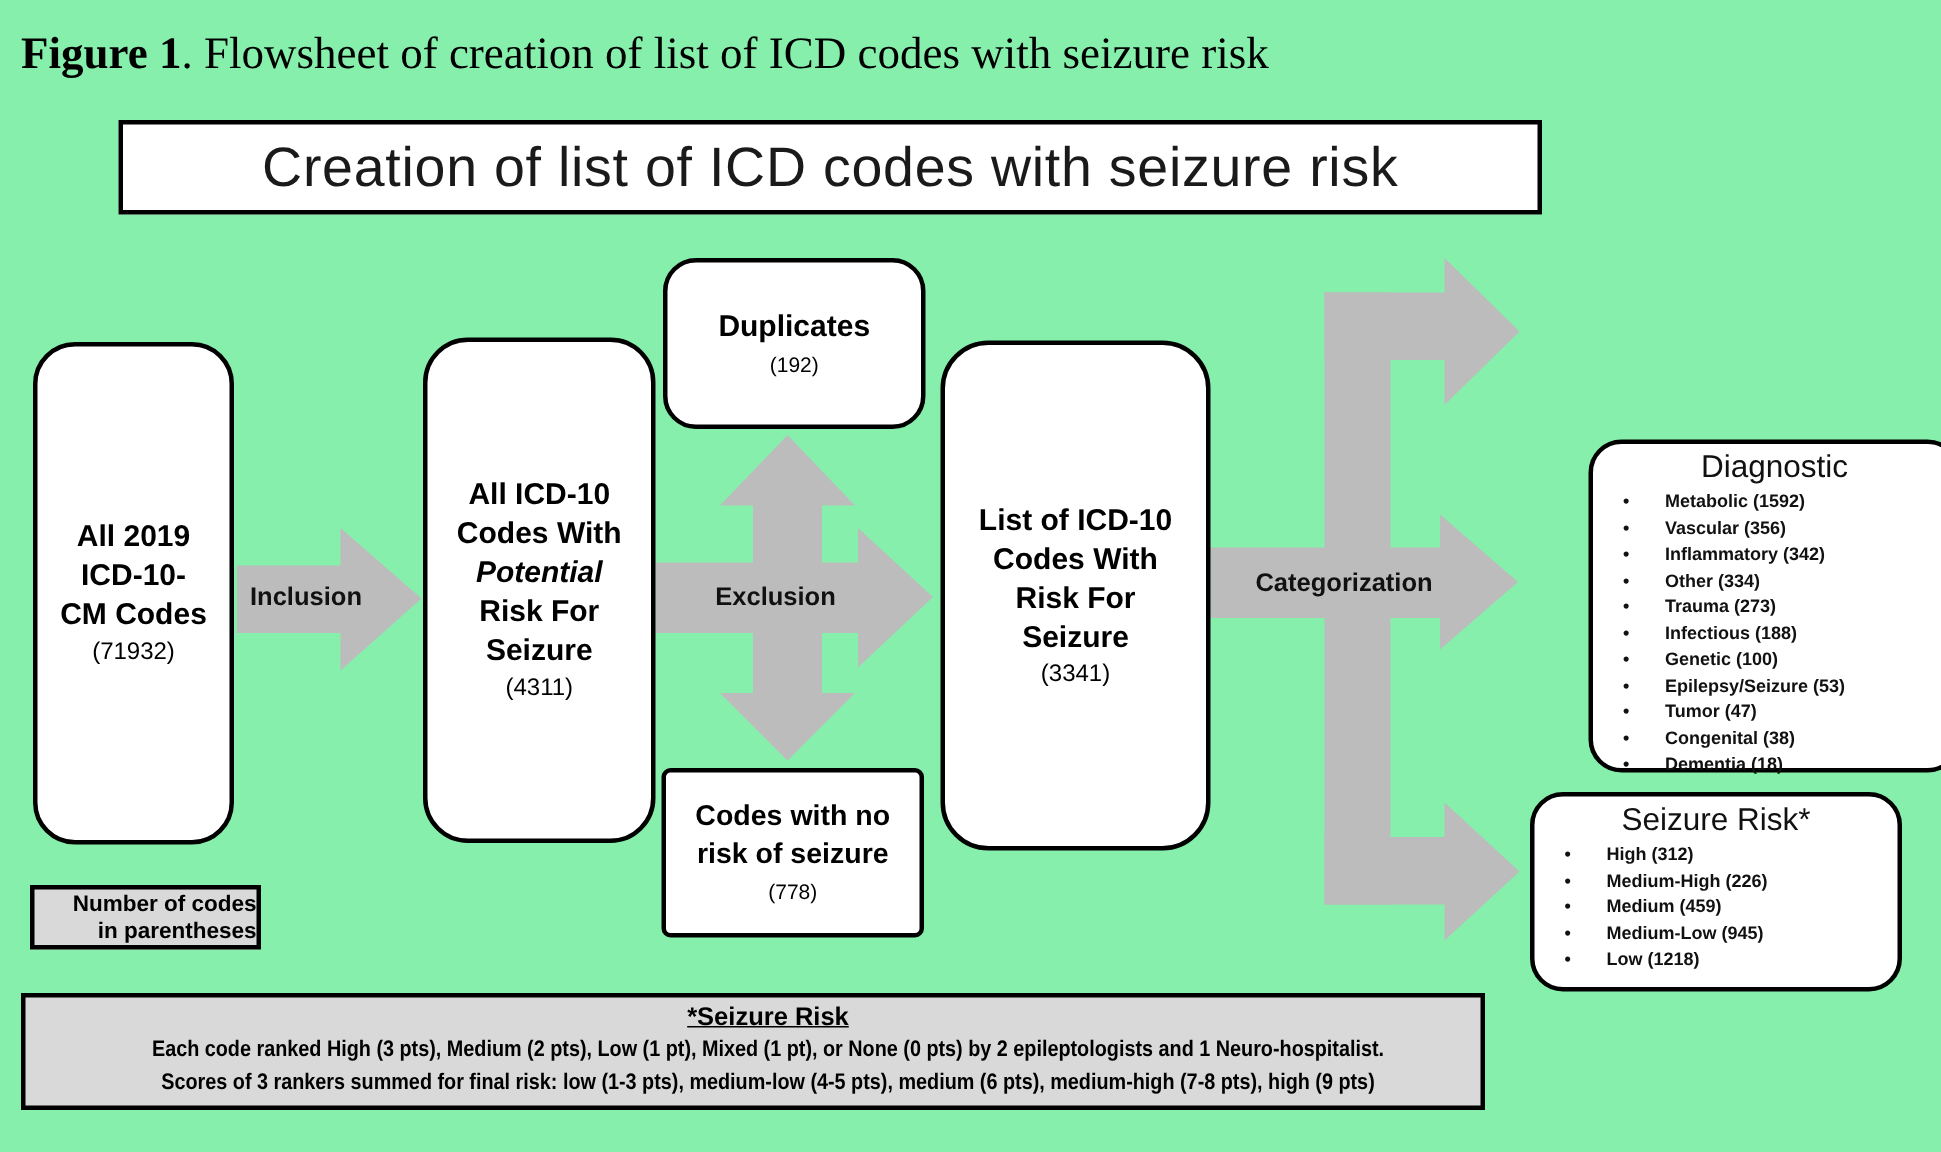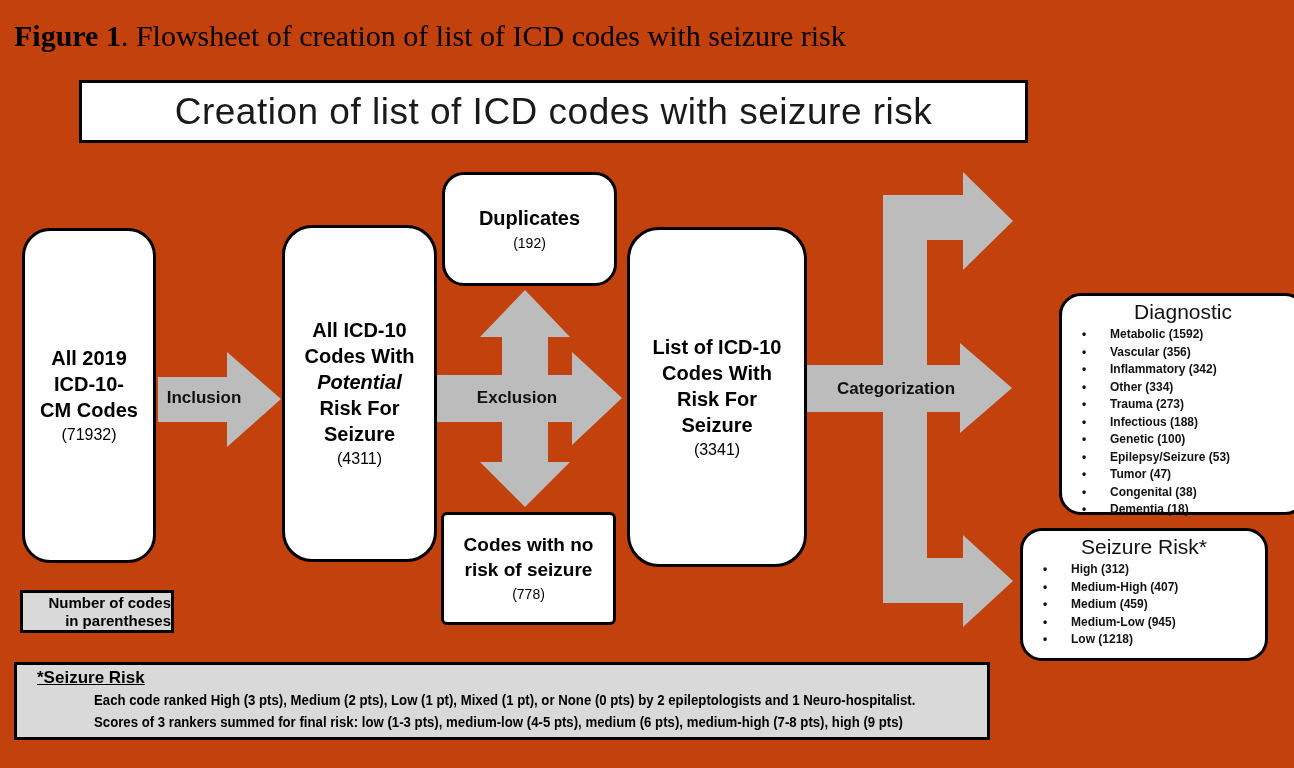--- a/index.html
+++ b/index.html
@@ -1,17 +1,17 @@
 <!DOCTYPE html>
 <html style="--arrow: #bcbcbc; --panel: #d9d9d9;"><head>
 <meta charset="utf-8">
 <style>
   html,body{margin:0;padding:0;background:#ffffff;}
   #canvas{
-    position:relative;width:1294px;height:768px;background:#c2410c;overflow:hidden;
+    position:relative;width:1294px;height:768px;background:#86efac;overflow:hidden;
     font-family:"Liberation Sans","DejaVu Sans",sans-serif;color:#000;
   }
   
   .fig-caption{
     position:absolute;left:14px;top:18px;width:1270px;
     font-family:"Liberation Serif","DejaVu Serif",serif;
     font-size:30px;line-height:36px;color:#000;white-space:nowrap;
   }
   .fig-caption .prefix{font-weight:700;}
   
@@ -67,21 +67,21 @@
   
   .legend{
     position:absolute;left:20px;top:590px;width:154px;height:43px;z-index:1;
     background:var(--panel,#d9d9d9);border:3px solid #000;box-sizing:border-box;
     display:flex;flex-direction:column;align-items:flex-end;justify-content:center;
     font-weight:700;font-size:15px;line-height:18px;text-align:center;
   }
   .footnote{
     position:absolute;left:14px;top:662px;width:976px;height:78px;z-index:1;
     background:var(--panel,#d9d9d9);border:3px solid #000;box-sizing:border-box;
-    text-align:left;padding-top:2px;padding-left:20px;
+    text-align:center;padding-top:2px;padding-left:20px;
   }
   .footnote .fn-title{
     font-weight:700;font-size:17px;line-height:22px;text-decoration:underline;
   }
   .footnote .fn-line{
     font-weight:700;font-size:15px;line-height:22px;white-space:nowrap;
     transform:scaleX(.88);transform-origin:50% 50%;
   }
 </style>
 </head>
@@ -161,21 +161,21 @@
       <li>Tumor (47)</li>
       <li>Congenital (38)</li>
       <li>Dementia (18)</li>
     </ul>
   </div>
 
   <div class="catbox" id="box-seizure">
     <div class="cat-title">Seizure Risk*</div>
     <ul>
       <li>High (312)</li>
-      <li>Medium-High (407)</li>
+      <li>Medium-High (226)</li>
       <li>Medium (459)</li>
       <li>Medium-Low (945)</li>
       <li>Low (1218)</li>
     </ul>
   </div>
 
   <div class="legend">
     <div>Number of codes</div>
     <div>in parentheses</div>
   </div>

